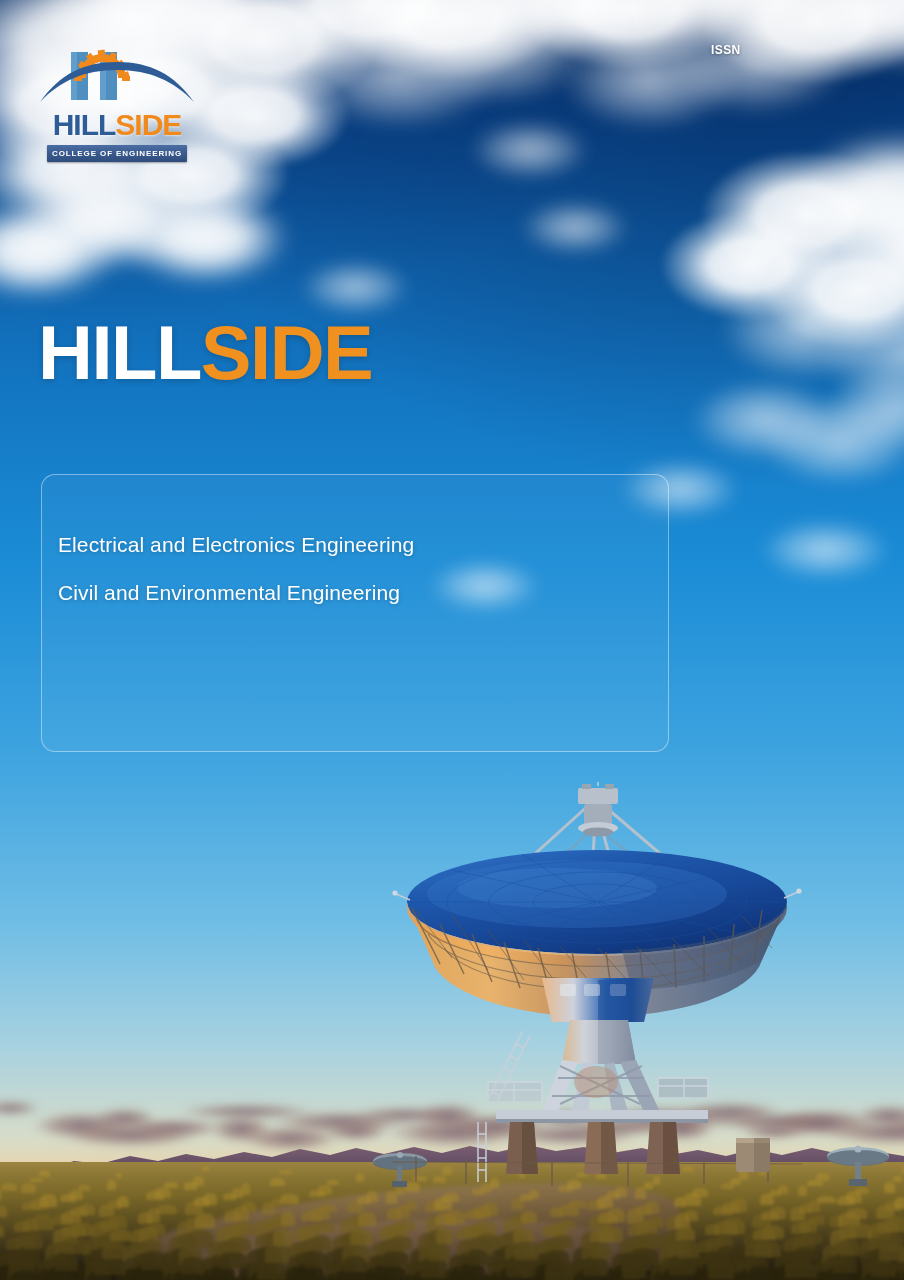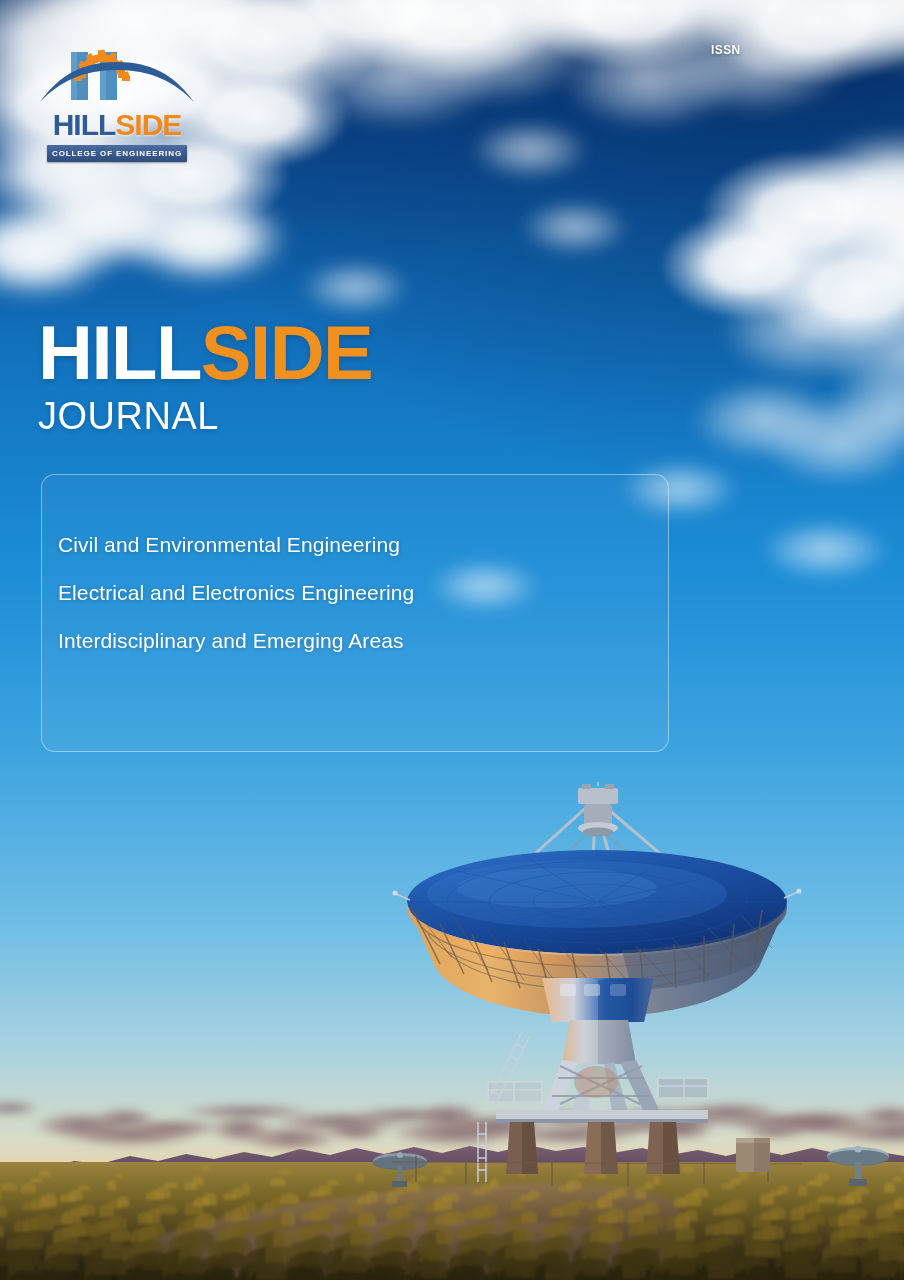--- a/index.html
+++ b/index.html
@@ -988,22 +988,20 @@
     </div>
     <div class="logo-tag">COLLEGE OF ENGINEERING</div>
   </div>
 
   <div class="issn">ISSN</div>
 
   <div class="masthead">
     <div class="mast-main">
       <span class="mm-hill">HILL</span><span class="mm-side">SIDE</span>
     </div>
-    <div class="mast-sub">JOURNAL</div>
   </div>
 
   <div class="subjects">
+    <div class="subject-item">Electrical and Electronics Engineering</div>
     <div class="subject-item">Civil and Environmental Engineering</div>
-    <div class="subject-item">Electrical and Electronics Engineering</div>
-    <div class="subject-item">Interdisciplinary and Emerging Areas</div>
   </div>
 
 </div>
 
 </body></html>

